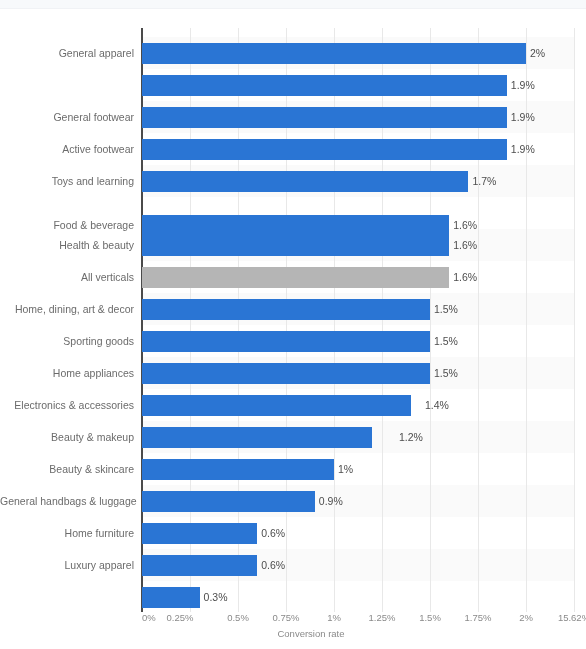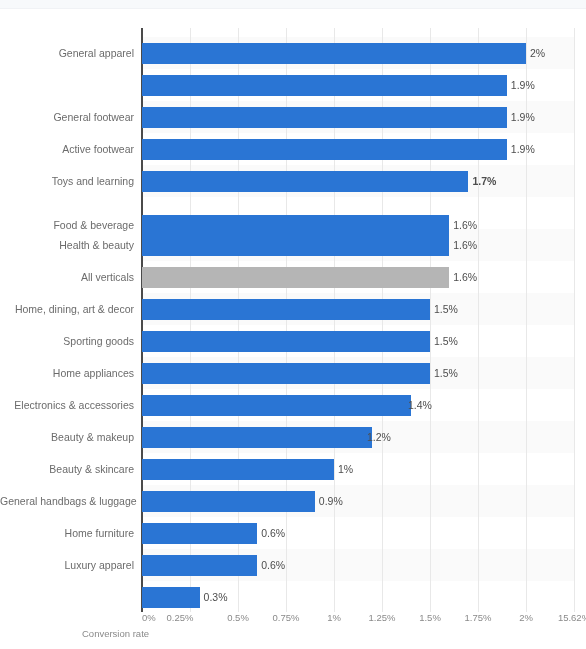--- a/index.html
+++ b/index.html
@@ -117,20 +117,21 @@
     font-size: 9.5px;
     color: #8a8a8a;
     white-space: nowrap;
     transform: translateX(-50%);
   }
   .xaxis-title {
     position: absolute;
     left: 0;
     top: 619px;
     width: 540px;
+    text-align: center;
     font-size: 9.5px;
     color: #8a8a8a;
   }
   .xaxis-title span { margin-left: 82px; display: inline-block; }
 </style>
 </head>
 <body>
 
 <div id="root">
 
@@ -187,21 +188,21 @@
           <div class="bar-value" style="left: 510.8px;">1.9%</div>
         </div>
         <div class="row" style="top: 124px;">
           <div class="cat-label">Active footwear</div>
           <div class="bar" title="Active footwear: 1.9%" style="width: 364.8px;"></div>
           <div class="bar-value" style="left: 510.8px;">1.9%</div>
         </div>
         <div class="row" style="top: 156px;">
           <div class="cat-label">Toys and learning</div>
           <div class="bar" title="Toys and learning: 1.7%" style="width: 326.4px;"></div>
-          <div class="bar-value" style="left: 472.4px; font-weight: bold;">1.7%</div>
+          <div class="bar-value" style="left: 472.4px;">1.7%</div>
         </div>
         <div class="row" style="top: 200px; padding-left: 22px;">
           <div class="cat-label">Food &amp; beverage</div>
           <div class="bar" title="Food &amp; beverage: 1.6%" style="width: 307.2px;"></div>
           <div class="bar-value" style="left: 453.2px;">1.6%</div>
         </div>
         <div class="row" style="top: 220px;">
           <div class="cat-label">Health &amp; beauty</div>
           <div class="bar" title="Health &amp; beauty: 1.6%" style="width: 307.2px;"></div>
           <div class="bar-value" style="left: 453.2px;">1.6%</div>
@@ -222,26 +223,26 @@
           <div class="bar-value" style="left: 434px;">1.5%</div>
         </div>
         <div class="row" style="top: 348px;">
           <div class="cat-label">Home appliances</div>
           <div class="bar" title="Home appliances: 1.5%" style="width: 288px;"></div>
           <div class="bar-value" style="left: 434px;">1.5%</div>
         </div>
         <div class="row" style="top: 380px;">
           <div class="cat-label">Electronics &amp; accessories</div>
           <div class="bar" title="Electronics &amp; accessories: 1.4%" style="width: 268.8px;"></div>
-          <div class="bar-value" style="left: 408px; text-align: right;">1.4%</div>
+          <div class="bar-value" style="left: 425px; text-align: right;">1.4%</div>
         </div>
         <div class="row" style="top: 412px;">
           <div class="cat-label">Beauty &amp; makeup</div>
           <div class="bar" title="Beauty &amp; makeup: 1.2%" style="width: 230.4px;"></div>
-          <div class="bar-value" style="left: 367px;">1.2%</div>
+          <div class="bar-value" style="left: 399px;">1.2%</div>
         </div>
         <div class="row" style="top: 444px;">
           <div class="cat-label">Beauty &amp; skincare</div>
           <div class="bar" title="Beauty &amp; skincare: 1%" style="width: 192px;"></div>
           <div class="bar-value" style="left: 338px;">1%</div>
         </div>
         <div class="row" style="top: 476px;">
           <div class="cat-label">General handbags &amp; luggage</div>
           <div class="bar" title="General handbags &amp; luggage: 0.9%" style="width: 172.8px;"></div>
           <div class="bar-value" style="left: 318.8px;">0.9%</div>

